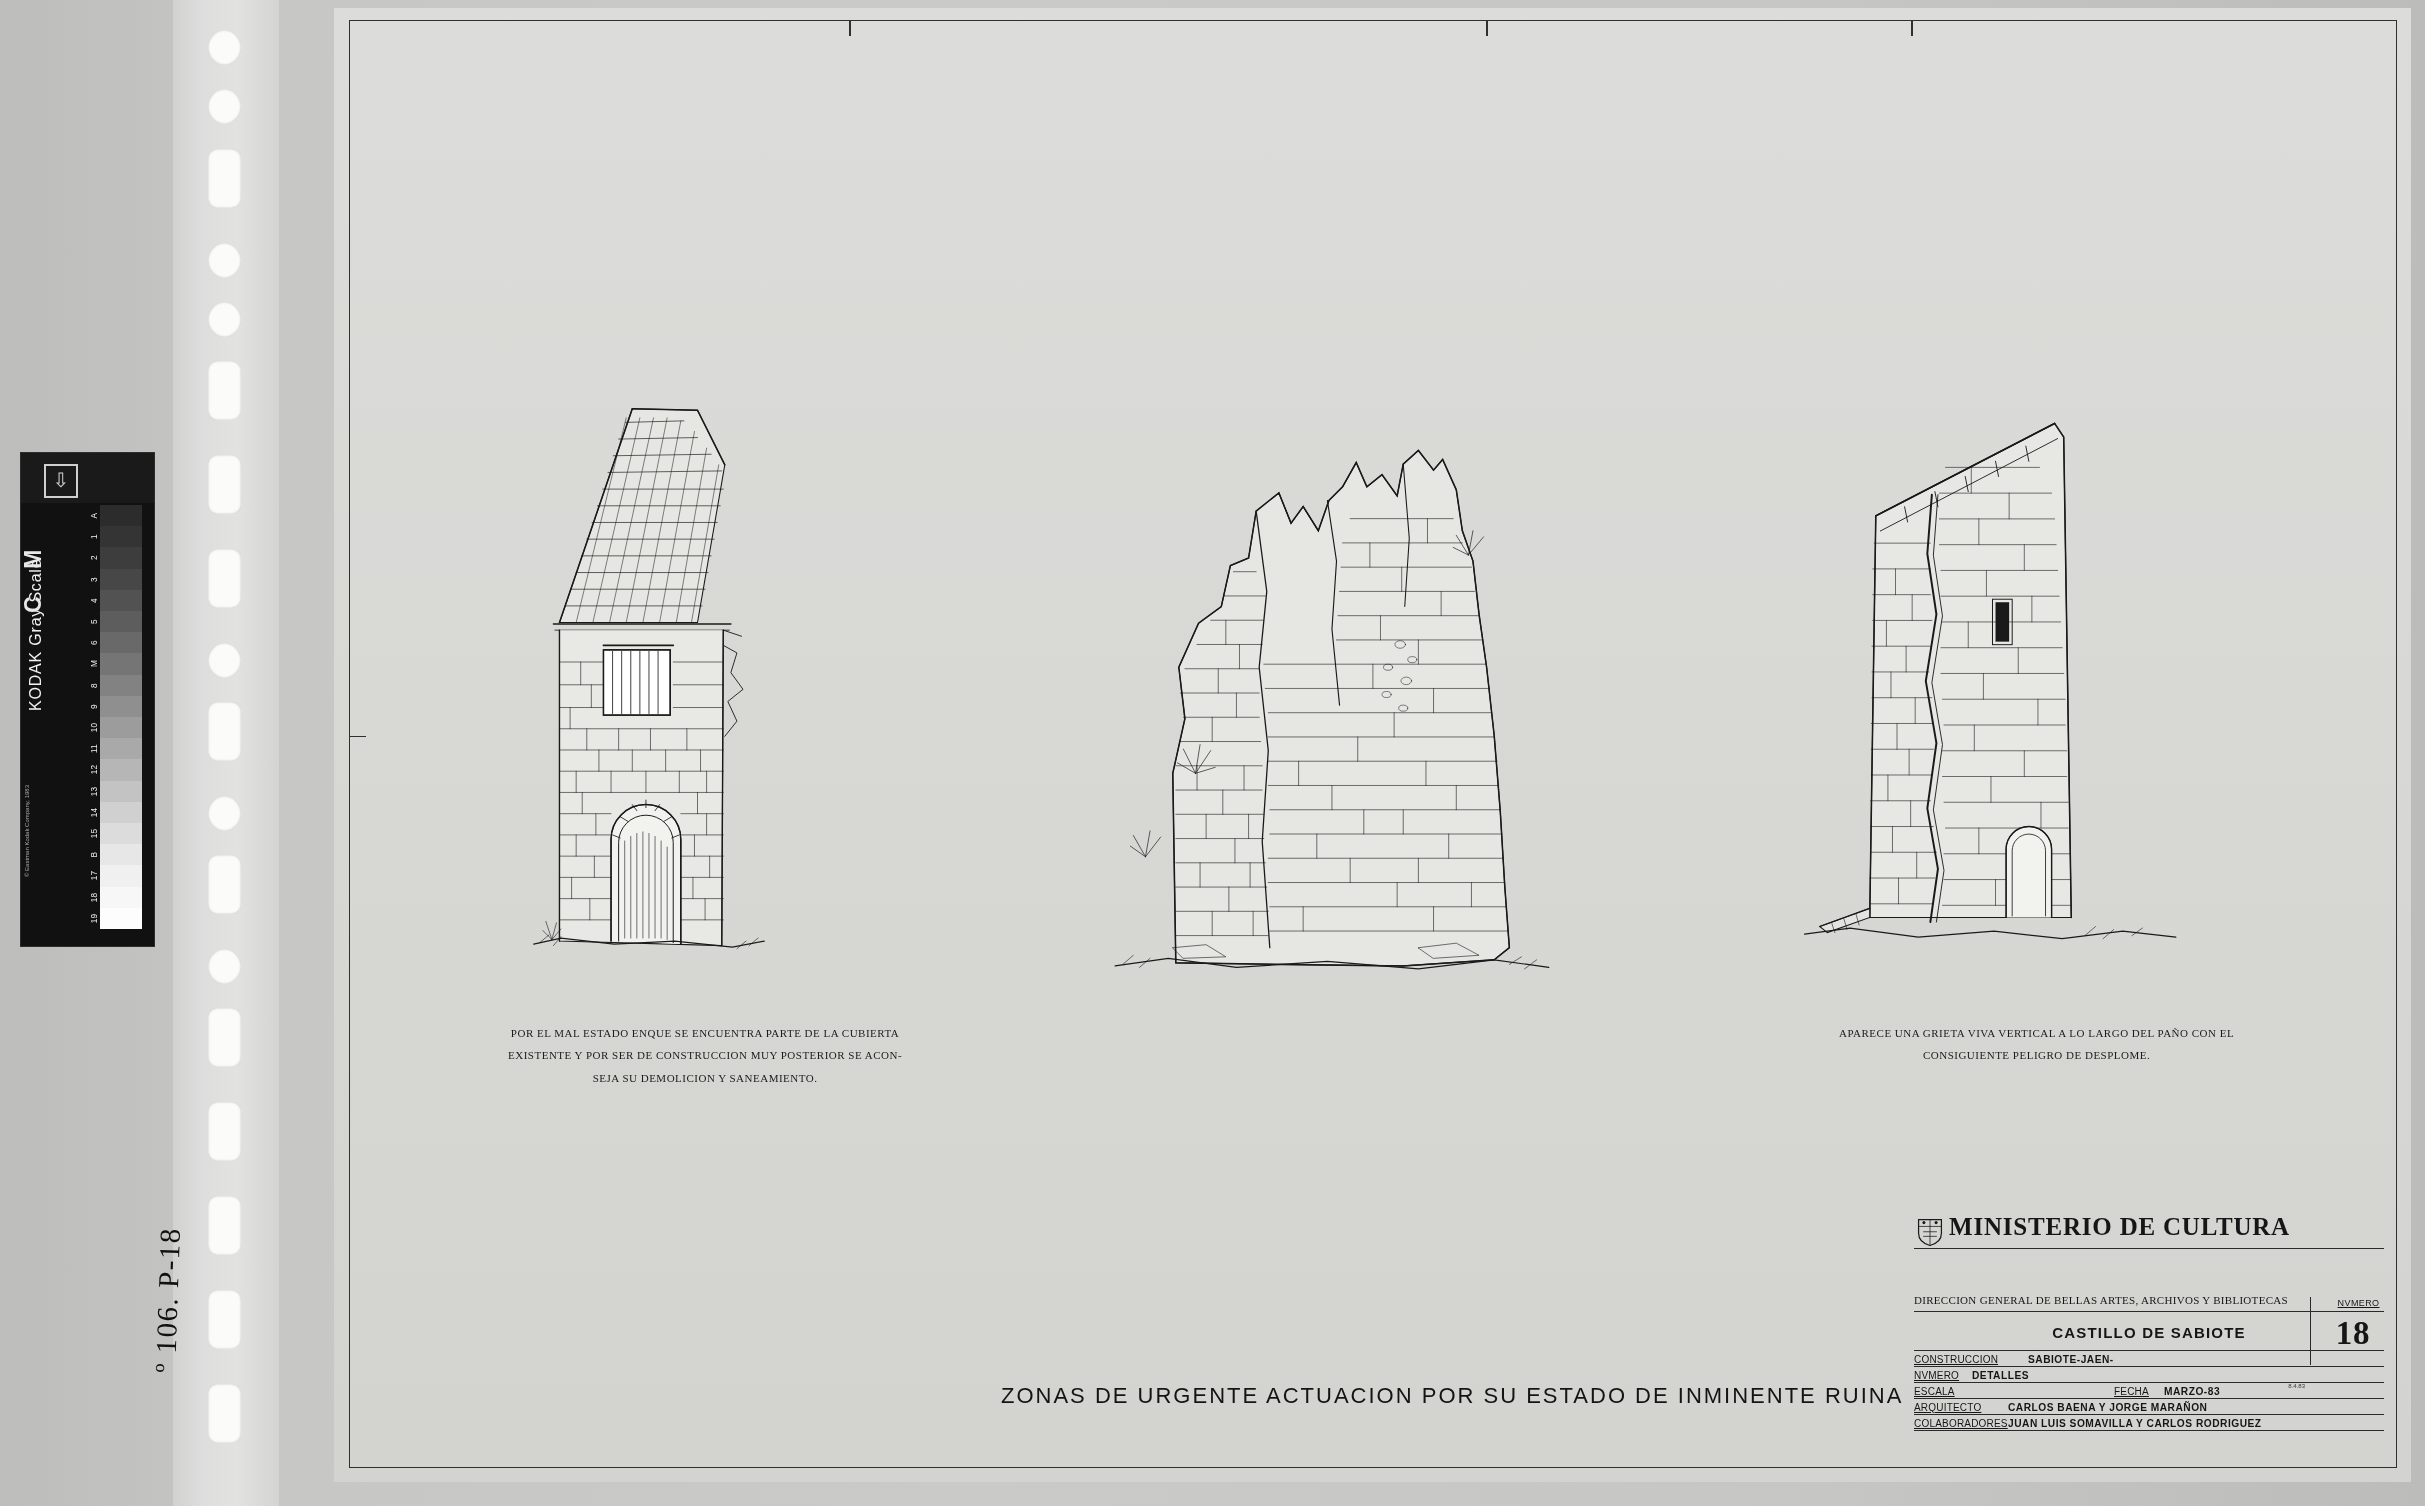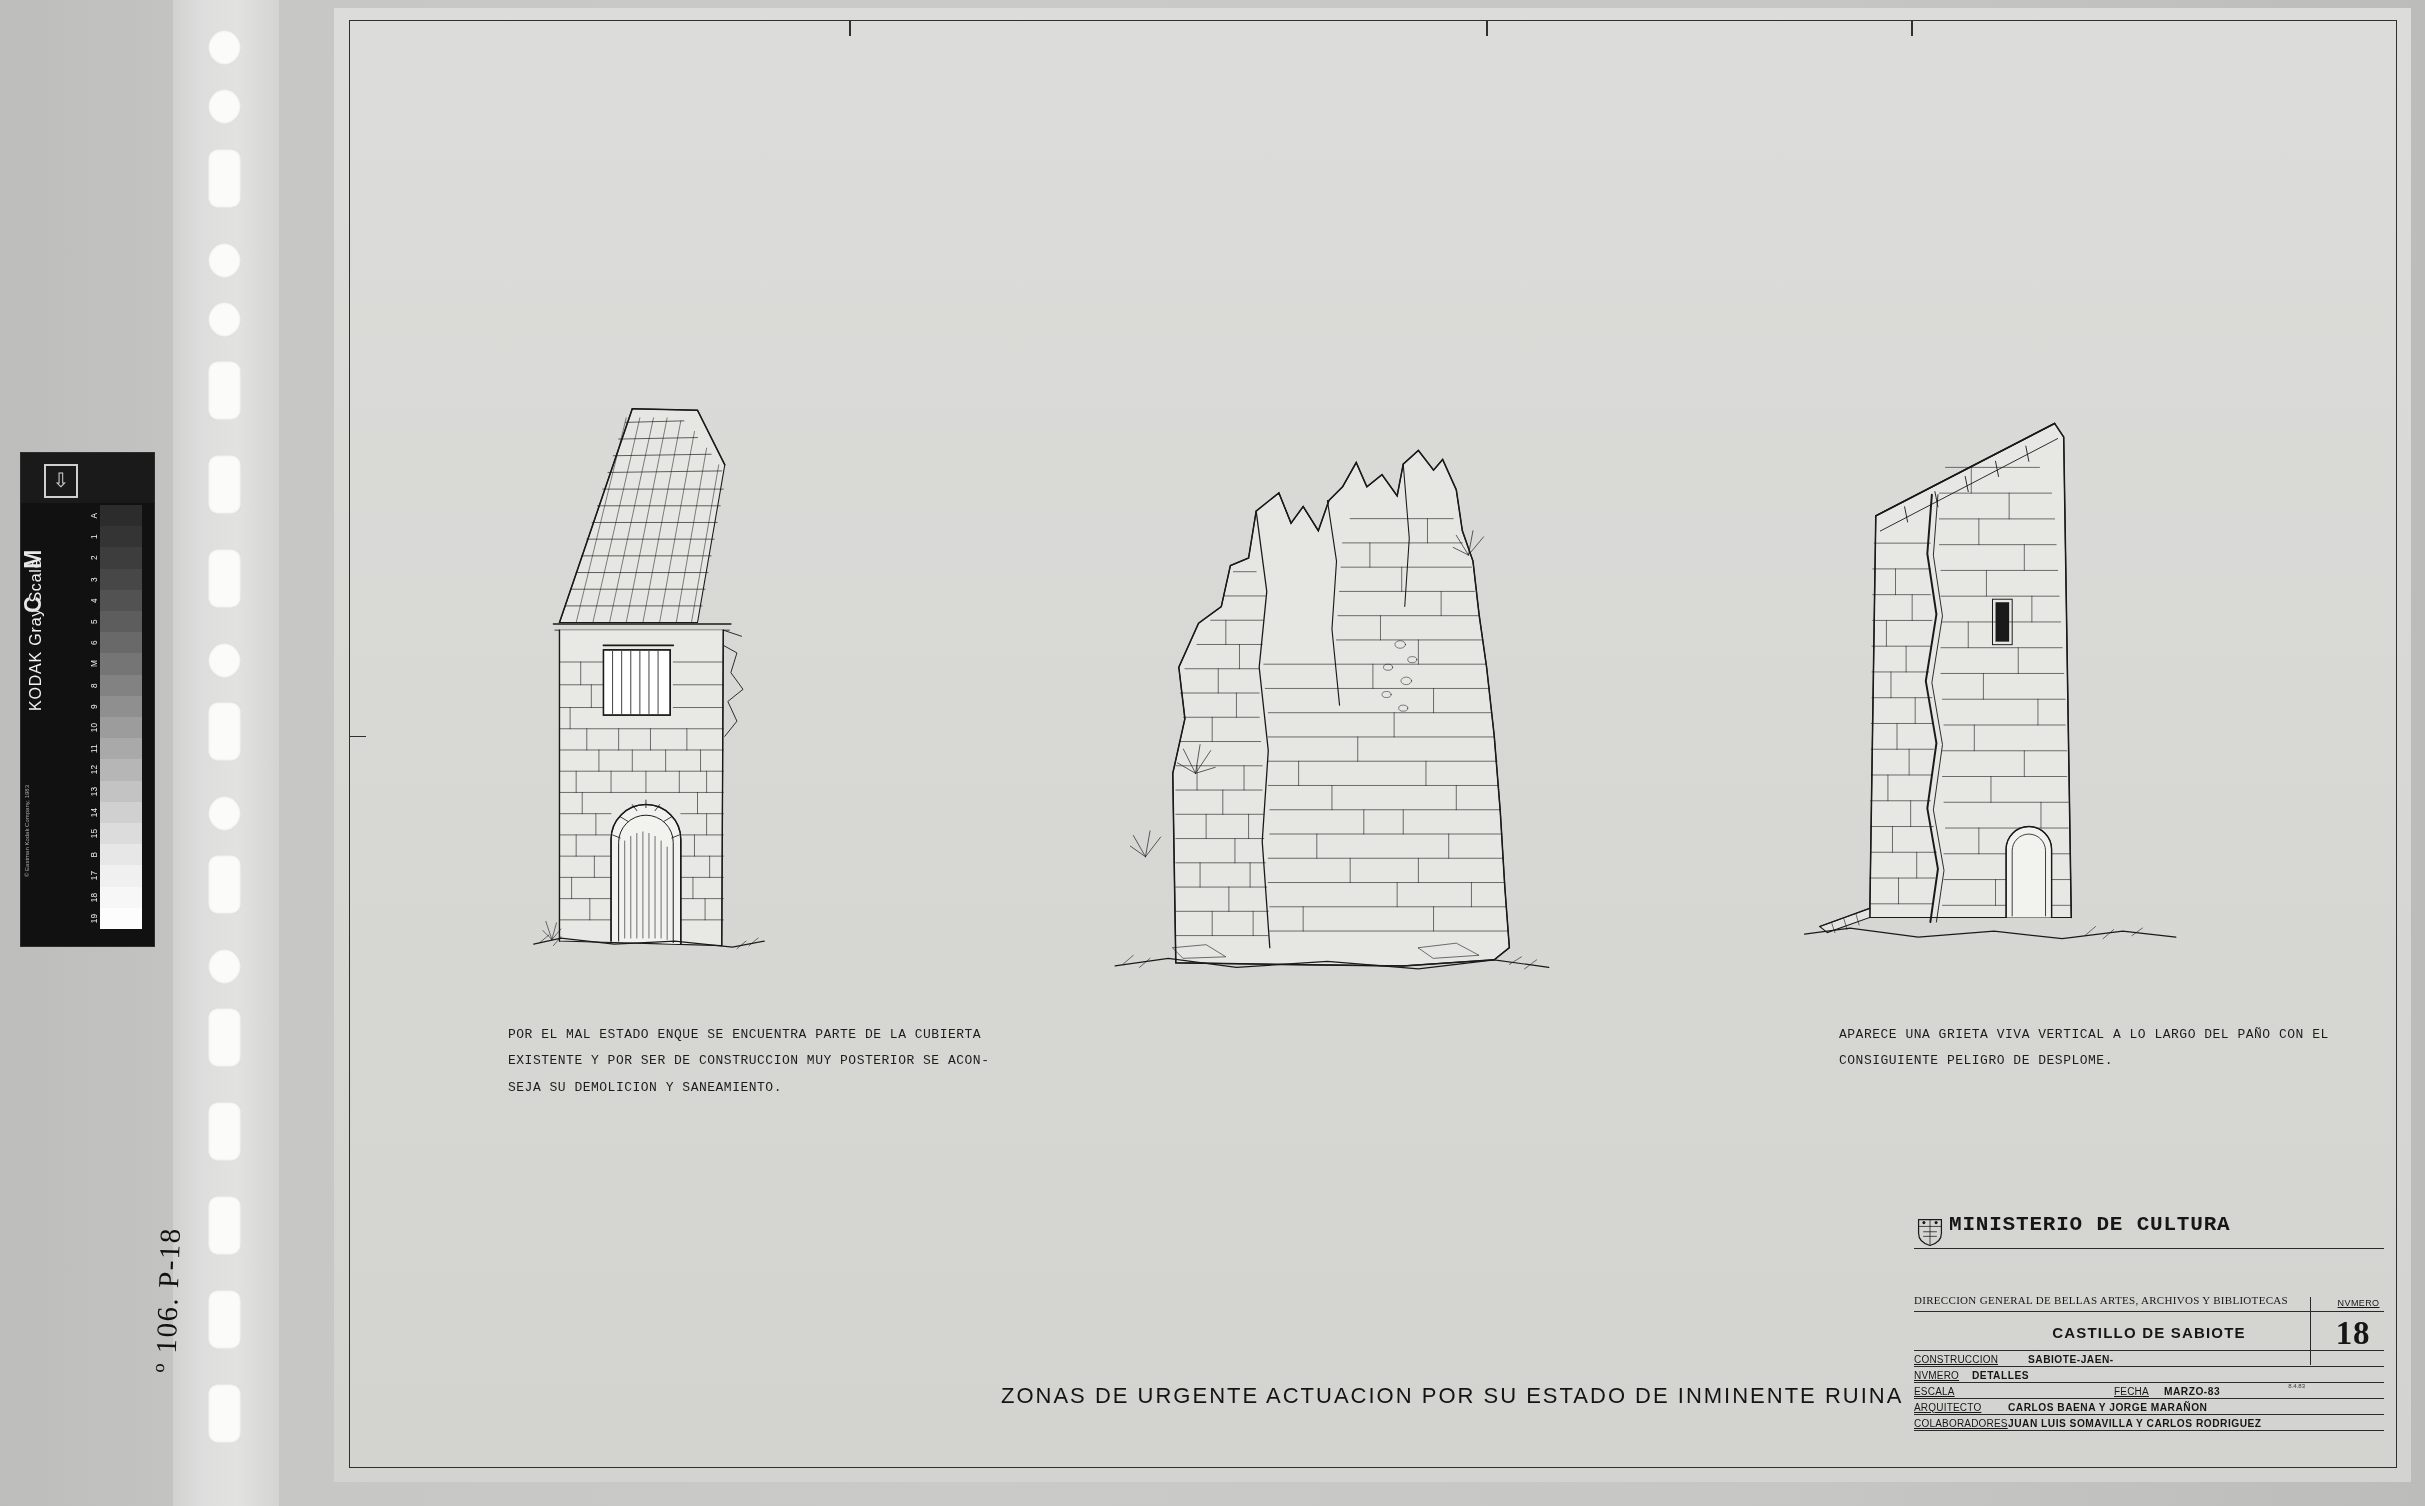--- a/index.html
+++ b/index.html
@@ -186,25 +186,26 @@
 
   
   .fig {
     position: absolute;
   }
   .fig svg { display: block; }
 
   .caption {
     position: absolute;
     color: #1c1c1c;
-    font-family: Liberation Mono, monospace;
-    font-size: 13px;
+    font-family: Liberation Serif, serif;
+    font-size: 11px;
     letter-spacing: 0.5px;
     line-height: 2.05;
     white-space: nowrap;
+    text-align: center;
   }
 
   #main-title {
     position: absolute;
     left: 667px;
     top: 1375px;
     color: #141414;
     font-family: "Liberation Sans", sans-serif;
     font-size: 22px;
     letter-spacing: 2px;
@@ -227,22 +228,22 @@
   }
   #cart-crest {
     position: absolute;
     left: 0; top: 3px;
     width: 32px; height: 32px;
   }
   #cart-ministry {
     position: absolute;
     left: 35px;
     top: 1.5px;
-    font-family: Liberation Mono, monospace;
-    font-size: 21px;
+    font-family: Liberation Serif, serif;
+    font-size: 25px;
     letter-spacing: 0.8px;
     font-weight: bold;
     white-space: nowrap;
   }
   #cart-dept {
     position: relative;
     height: 16.7px;
     border-bottom: 0.8px solid #2a2a2a;
     font-family: "Liberation Serif", serif;
     font-size: 11px;

